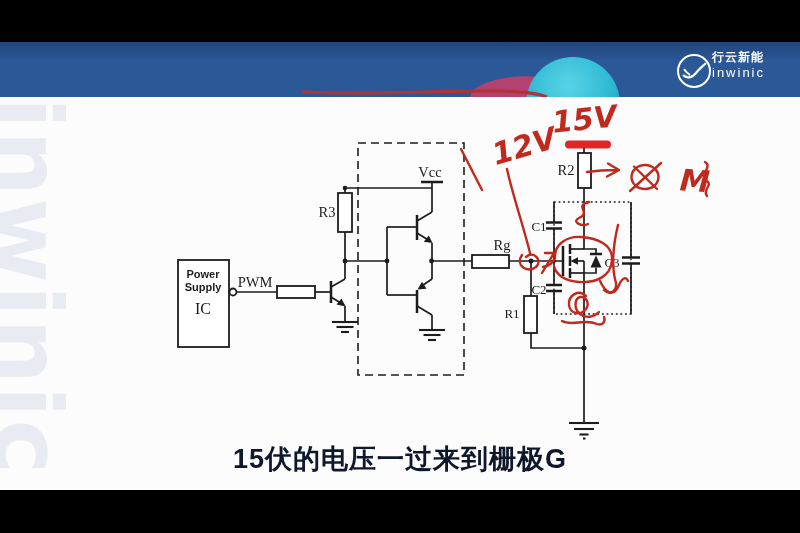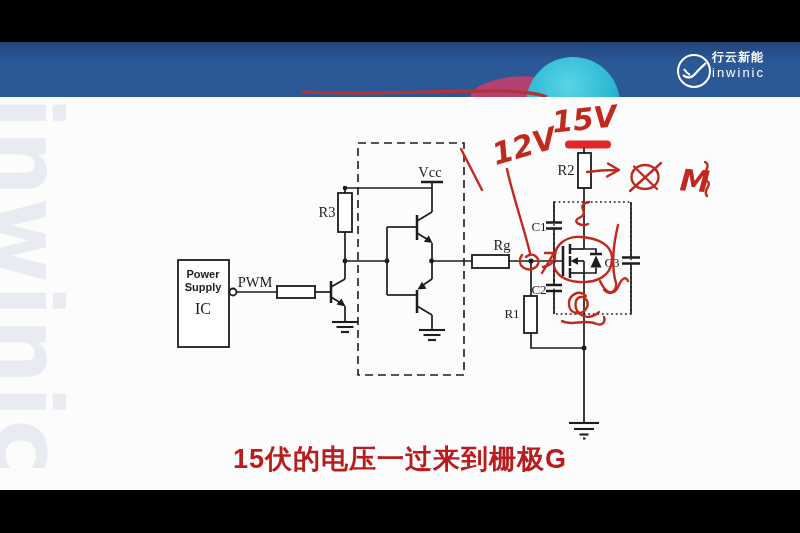--- a/index.html
+++ b/index.html
@@ -12,21 +12,21 @@
   .content{position:absolute;left:0;top:97px;width:800px;height:393px;background:var(--background-white,#fcfcfc);overflow:hidden;}
   .title{position:absolute;left:0;right:0;top:53px;text-align:center;color:#fff;
          font-size:33px;font-weight:bold;letter-spacing:3px;z-index:3;}
   .logo{position:absolute;left:712px;top:51px;color:#fff;z-index:4;line-height:1;}
   .logo-cn{font-size:12px;font-weight:bold;letter-spacing:1px;}
   .logo-en{font-size:13px;letter-spacing:2px;margin-top:3px;}
   .watermark{position:absolute;left:80px;top:0px;transform:rotate(90deg);transform-origin:0 0;
              font-size:92px;font-weight:bold;letter-spacing:2px;white-space:nowrap;
              color:var(--watermark,#e8ebf2);font-family:"DejaVu Sans",sans-serif;}
   .caption{position:absolute;left:0;width:100%;top:344px;text-align:center;
-           font-size:27px;font-weight:bold;color:#b91c1c;letter-spacing:1px;}
+           font-size:27px;font-weight:bold;color:#0f172a;letter-spacing:1px;}
   #art{position:absolute;left:0;top:0;width:800px;height:533px;z-index:5;pointer-events:none;}
   #art .wire{stroke:var(--circuit-line,#1c1c1c);fill:none;stroke-width:1.7;}
   #art .comp{stroke:var(--circuit-line,#1c1c1c);fill:#fff;stroke-width:1.8;}
   #art .bar{stroke:var(--circuit-line,#1c1c1c);fill:none;stroke-width:2.5;}
   #art .gnd{stroke:var(--circuit-line,#1c1c1c);fill:none;stroke-width:2.1;}
   #art .dot{fill:var(--circuit-line,#1c1c1c);stroke:none;}
   #art .fillc{fill:var(--circuit-line,#1c1c1c);stroke:none;}
   #art .dash{stroke:var(--circuit-line,#1c1c1c);fill:none;stroke-width:1.6;stroke-dasharray:8 5;}
   #art .dots{stroke:var(--circuit-line,#1c1c1c);fill:none;stroke-width:1.3;stroke-dasharray:1.8 2.8;}
   #art .lbl{fill:var(--circuit-line,#1c1c1c);font-family:"Liberation Serif",serif;font-size:14.5px;}

